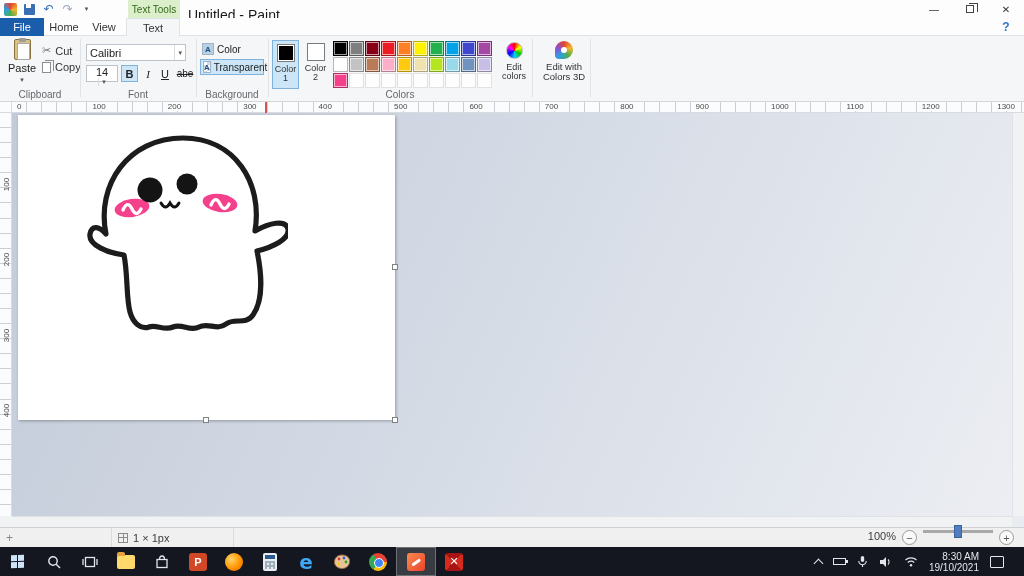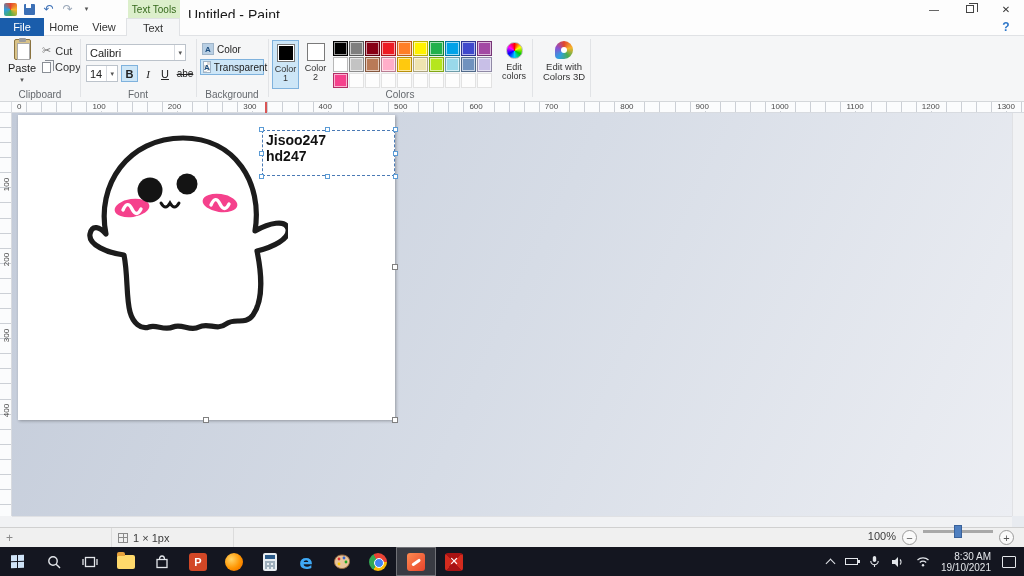--- a/index.html
+++ b/index.html
@@ -41,21 +41,21 @@
   .clip-ico::before { content:""; position:absolute; left:2px; top:3px; width:11px; height:15px; background:#fff; border:1px solid #aaa; }
   .clip-ico::after { content:""; position:absolute; left:4px; top:-2px; width:7px; height:4px; background:#9d9d9d; border-radius:1px; }
   .cut { position:absolute; left:42px; top:8px; }
   .copy { position:absolute; left:42px; top:25px; }
   .scissors { color:#777; font-size:11px; }
   .copy-ico { width:9px; height:11px; border:1px solid #8a8f96; background:#fff; position:relative; }
   .copy-ico::after { content:""; position:absolute; left:2px; top:-3px; width:8px; height:10px; border:1px solid #8a8f96; border-bottom:none; border-left:none; background:transparent; }
   .dd { position:absolute; background:#fff; border:1px solid #bcc3cb; display:flex; align-items:center; justify-content:space-between; padding:0 3px; font-size:11px; }
   .dd .caret { font-size:7px; color:#555; border-left:1px solid #d8dbe0; padding-left:3px; height:100%; display:flex; align-items:center; }
   .font-family { left:86px; top:8px; width:100px; height:17px; }
-  .font-size { left:86px; top:29px; width:32px; height:17px; }
+  .font-size { left:86px; top:29px; width:32px; height:17px;flex-direction:column; }
   .fmt { position:absolute; top:29px; height:17px; display:flex; align-items:center; justify-content:center; font-size:11px; color:#222; }
   .fmt-b { left:121px; width:17px; font-weight:bold; background:#cde6f7; border:1px solid #7fb2dd; }
   .fmt-i { left:140px; width:16px; font-style:italic; font-family:"Liberation Serif",serif; }
   .fmt-u { left:157px; width:16px; text-decoration:underline; }
   .fmt-s { left:174px; width:22px; font-size:10px; text-decoration:line-through; }
   .bgopt { position:absolute; left:200px; width:64px; height:16px; display:flex; align-items:center; gap:3px; padding:0 2px; font-size:10px; }
   .bg-opaque { top:5px; }
   .bg-transp { top:23px; background:#cde6f7; border:1px solid #7fb2dd; }
   .icon-a { width:12px; height:12px; font-size:8px; font-weight:bold; color:#1d4e7e; display:flex; align-items:center; justify-content:center; border:1px solid #9fb4c8; }
   .icon-a.op { background:#b8cfe4; }
@@ -121,21 +121,21 @@
   .calc { width:14px; height:18px; background:#e9eef2; border-radius:2px; position:relative; }
   .calc::before { content:""; position:absolute; left:2px; top:2px; width:10px; height:4px; background:#2b5b8a; }
   .calc::after { content:""; position:absolute; left:2px; top:8px; width:10px; height:8px; background:repeating-linear-gradient(to right,#9fb0bd 0 2px,transparent 2px 4px),repeating-linear-gradient(to bottom,#9fb0bd 0 2px,transparent 2px 4px); }
   .edge-e { color:#3fa9f5; font-weight:bold; font-size:20px; line-height:18px; font-family:"DejaVu Sans",sans-serif; }
   .chrome { border-radius:50%; background:conic-gradient(from -30deg,#ea4335 0 120deg,#fbbc05 120deg 240deg,#34a853 240deg 360deg); position:relative; }
   .chrome::after { content:""; position:absolute; left:5px; top:5px; width:8px; height:8px; border-radius:50%; background:#4285f4; border:1.5px solid #fff; }
   .paint-act { border-radius:3px; background:linear-gradient(135deg,#ff8a50,#e8442c); position:relative; }
   .paint-act::after { content:""; position:absolute; left:4px; top:8px; width:10px; height:2.5px; background:#fff; transform:rotate(-35deg); border-radius:2px; }
   .redapp { border-radius:3px; background:conic-gradient(from 45deg,#d42b1e 0 90deg,#a81313 90deg 180deg,#d42b1e 180deg 270deg,#a81313 270deg 360deg); position:relative; }
   .redapp::after { content:"✕"; position:absolute; left:0; top:0; width:18px; height:18px; color:#fff; font-size:11px; display:flex; align-items:center; justify-content:center; }
-  .tray { margin-left:auto; display:flex; align-items:center; gap:11px; padding-right:8px; color:#e3e6ea; }
+  .tray { margin-left:auto; display:flex; align-items:center; gap:11px; padding-right:20px; color:#e3e6ea; }
   .chev { width:7px; height:7px; border-top:1.6px solid #e3e6ea; border-left:1.6px solid #e3e6ea; transform:rotate(45deg); margin-top:3px; }
   .batt { width:13px; height:7px; border:1px solid #e3e6ea; position:relative; }
   .batt::after { content:""; position:absolute; right:-3px; top:1px; width:2px; height:3px; background:#e3e6ea; }
   .clock { font-size:10px; line-height:11px; text-align:right; }
   .notif { width:14px; height:12px; border:1.3px solid #e3e6ea; border-radius:1px; }
   svg.tbsvg { display:block; }
 </style>
 </head>
 <body>
 
@@ -311,32 +311,20 @@
     <path d="M 23 101 C 13 52 45 5 100 5 C 152 5 180 50 172 98 C 186 90 203 86 205 96 C 207 106 190 114 174 118 C 179 142 180 168 170 182 C 162 193 152 184 143 191 C 134 198 125 189 116 194 C 107 199 99 190 90 194 C 81 198 73 191 66 194 C 58 197 50 190 47 179 C 43 164 45 142 41 122 C 25 120 5 112 7 101 C 9 91 17 94 23 101 Z" fill="#ffffff" stroke="#1c1c1c" stroke-width="5.2" stroke-linejoin="round" stroke-linecap="round"></path>
     <ellipse class="cheek" cx="49" cy="75" rx="17.5" ry="9" fill="#f5418c" transform="rotate(-8 49 75)"></ellipse>
     <ellipse class="cheek" cx="137" cy="70" rx="17.5" ry="9" fill="#f5418c" transform="rotate(8 137 70)"></ellipse>
     <path d="M 40 77 C 43 70 46 70 49 76 C 52 82 55 82 58 76" fill="none" stroke="#ffffff" stroke-width="3.4" stroke-linecap="round"></path>
     <path d="M 128 72 C 131 65 134 65 137 71 C 140 77 143 77 146 71" fill="none" stroke="#ffffff" stroke-width="3.4" stroke-linecap="round"></path>
     <circle cx="67" cy="57" r="12.5" fill="#141414"></circle>
     <circle cx="104" cy="51" r="10.5" fill="#141414"></circle>
     <path d="M 78 70 Q 82.5 78 87 70 Q 91.5 78 96 70" fill="none" stroke="#141414" stroke-width="3" stroke-linecap="round"></path>
   </svg>
 
-  <div class="textbox">
-    <div class="tline">Jisoo247</div>
-    <div class="tline">hd247</div>
-    <div class="handle" style="left:-4px;top:-4px;"></div>
-    <div class="handle" style="left:62px;top:-4px;"></div>
-    <div class="handle" style="right:-4px;top:-4px;"></div>
-    <div class="handle" style="left:-4px;top:20px;"></div>
-    <div class="handle" style="right:-4px;top:20px;"></div>
-    <div class="handle" style="left:-4px;bottom:-4px;"></div>
-    <div class="handle" style="left:62px;bottom:-4px;"></div>
-    <div class="handle" style="right:-4px;bottom:-4px;"></div>
-  </div>
 </div>
 <div class="canvas-handle" style="left:392px;top:264px;"></div>
 <div class="canvas-handle" style="left:203px;top:417px;"></div>
 <div class="canvas-handle" style="left:392px;top:417px;"></div>
 
 <div class="statusbar">
   <div class="st-sec st-cursor">
     <span class="cross-ico">+</span>
   </div>
   <div class="st-sec st-size">

